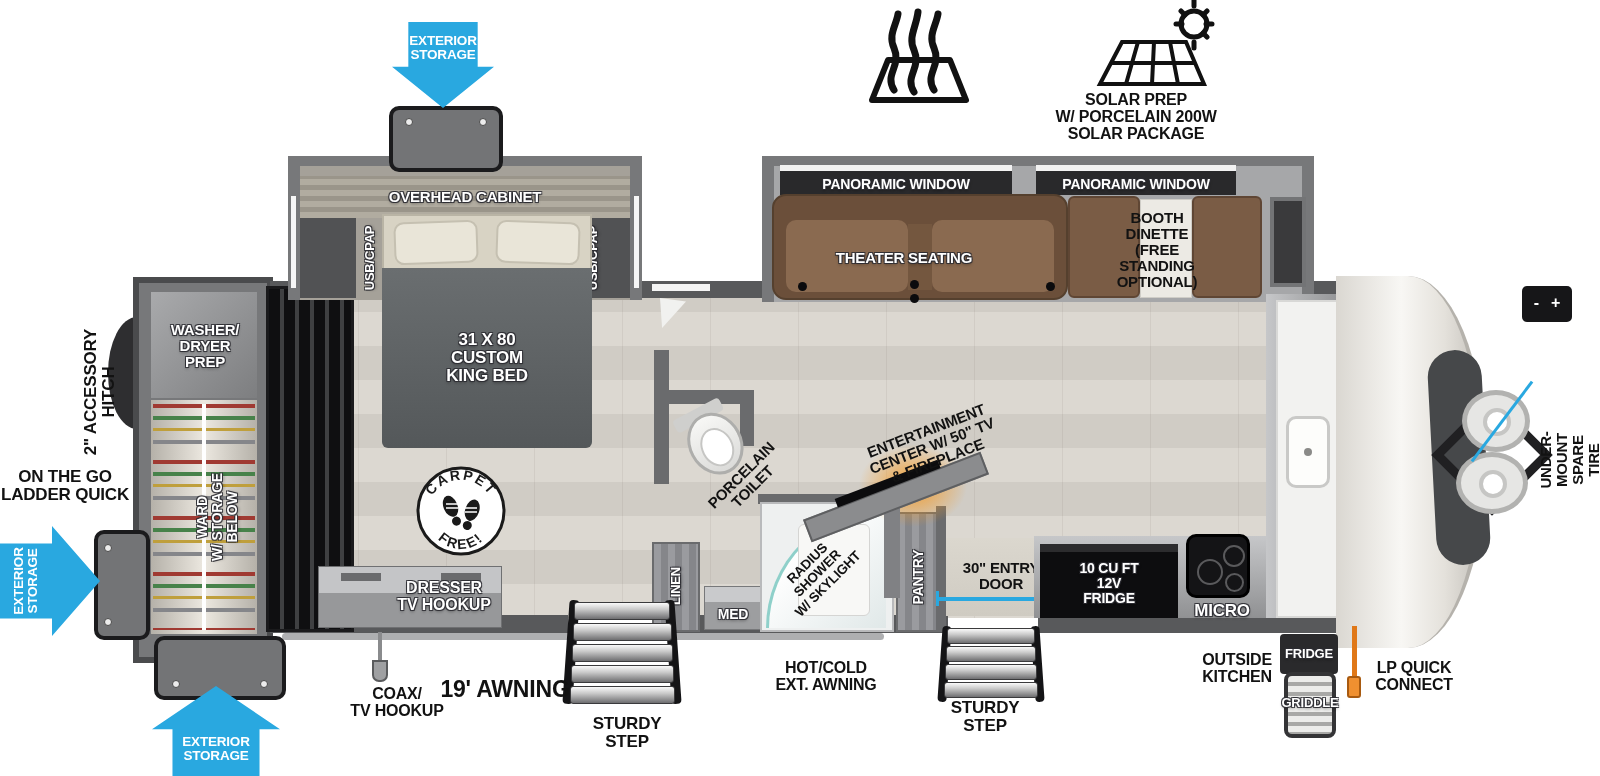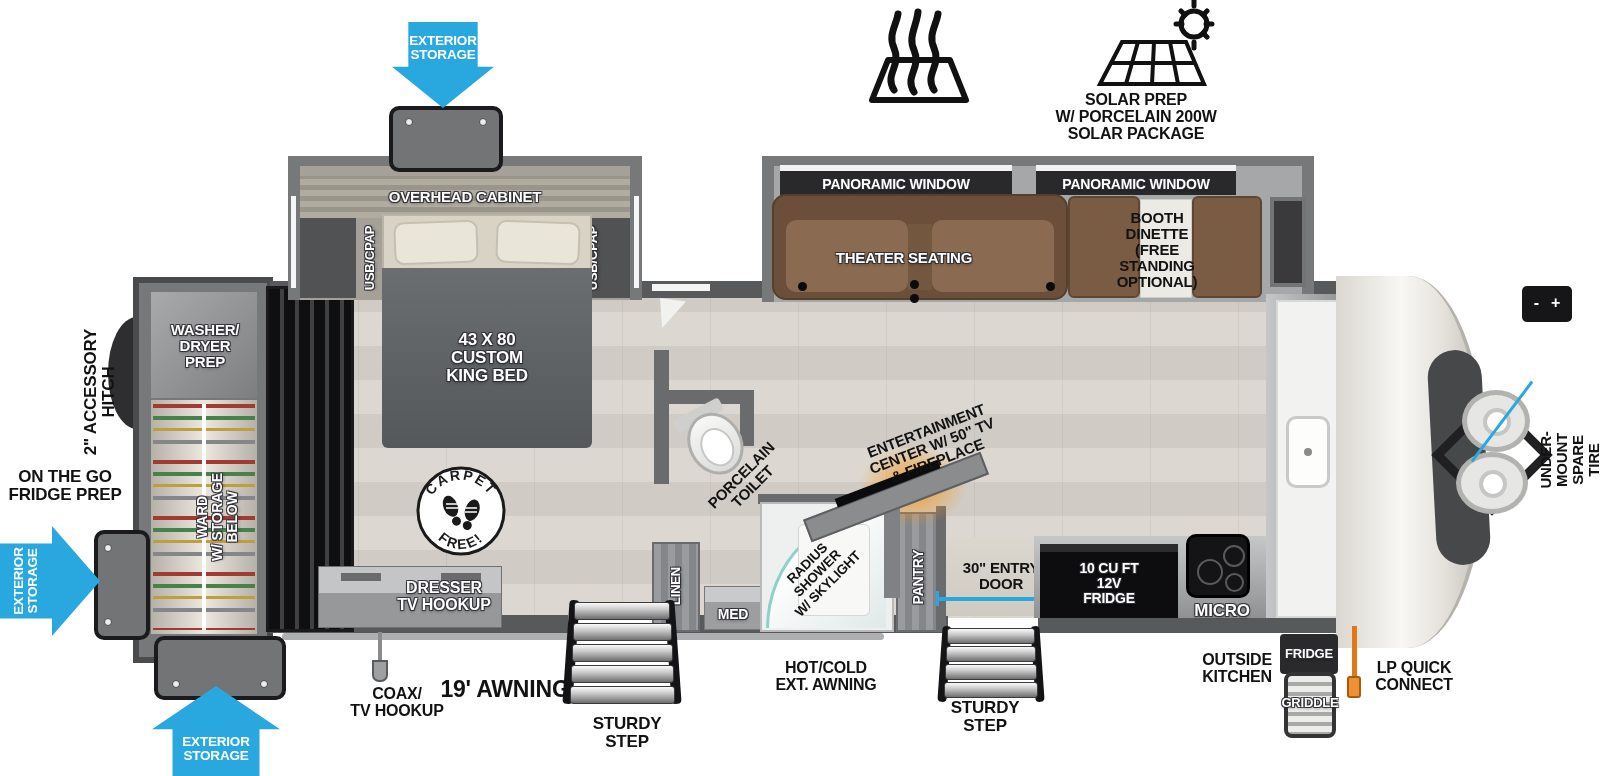--- a/index.html
+++ b/index.html
@@ -69,21 +69,21 @@
   <div class="abs" style="left:300px;top:176px;width:330px;height:42px;background:repeating-linear-gradient(0deg,#b1aca0 0 6px,#9a958a 6px 11px)"></div>
   <div class="lbl w" style="left:465px;top:197px;font-size:15px">OVERHEAD CABINET</div>
   <div class="abs" style="left:300px;top:218px;width:56px;height:80px;background:#515254"></div>
   <div class="abs" style="left:576px;top:218px;width:54px;height:80px;background:#515254"></div>
   <div class="lbl w r90" style="left:370px;top:258px;font-size:13px">USB/CPAP</div>
   <div class="lbl w r90" style="left:593px;top:258px;font-size:13px">USB/CPAP</div>
   <div class="abs" style="left:382px;top:214px;width:210px;height:56px;background:#d8d3c4;border:2px solid #b9b4a5;box-sizing:border-box"></div>
   <div class="abs" style="left:394px;top:221px;width:84px;height:43px;background:#e9e5d8;border:2px solid #c5c0b1;border-radius:10px;box-sizing:border-box;transform:rotate(-2deg)"></div>
   <div class="abs" style="left:496px;top:221px;width:84px;height:43px;background:#e9e5d8;border:2px solid #c5c0b1;border-radius:10px;box-sizing:border-box;transform:rotate(2deg)"></div>
   <div class="abs" style="left:382px;top:268px;width:210px;height:180px;background:linear-gradient(180deg,#6a6e70,#54585a);border-radius:0 0 6px 6px"></div>
-  <div class="lbl w" style="left:487px;top:358px;font-size:17px">43 X  80
+  <div class="lbl w" style="left:487px;top:358px;font-size:17px">31 X  80
 CUSTOM
 KING BED</div>
 
   <div class="sbox" style="left:389px;top:106px;width:106px;height:58px">
     <span class="screw" style="left:12px;top:8px"></span>
       <span class="screw" style="right:12px;top:8px"></span>
   </div>
 
   <div class="abs" style="left:762px;top:156px;width:552px;height:146px;background:#77787a"></div>
   <div class="abs" style="left:774px;top:166px;width:528px;height:136px;background:#a6a7a9"></div>
@@ -269,21 +269,21 @@
   <div class="abs" style="left:372px;top:660px;width:16px;height:22px;background:#9fa0a2;border:2px solid #5a5b5d;border-radius:0 0 7px 7px;box-sizing:border-box"></div>
   <div class="lbl" style="left:397px;top:702px;font-size:16px">COAX/
 TV HOOKUP</div>
   <div class="lbl" style="left:505px;top:689px;font-size:23px">19' AWNING</div>
   <div class="lbl" style="left:826px;top:676px;font-size:16px">HOT/COLD
 EXT. AWNING</div>
 
   <div class="lbl r90" style="left:100px;top:392px;font-size:17px">2" ACCESSORY
 HITCH</div>
   <div class="lbl" style="left:65px;top:486px;font-size:17px">ON THE GO
-FRIDGE PREP</div>
+LADDER QUICK</div>
 
   <div class="sbox" style="left:94px;top:530px;width:48px;height:102px">
     <span class="screw" style="left:6px;top:10px"></span>
       <span class="screw" style="left:6px;bottom:10px"></span>
   </div>
   <div class="sbox" style="left:154px;top:636px;width:124px;height:56px">
     <span class="screw" style="left:14px;bottom:8px"></span>
       <span class="screw" style="right:14px;bottom:8px"></span>
   </div>
 

